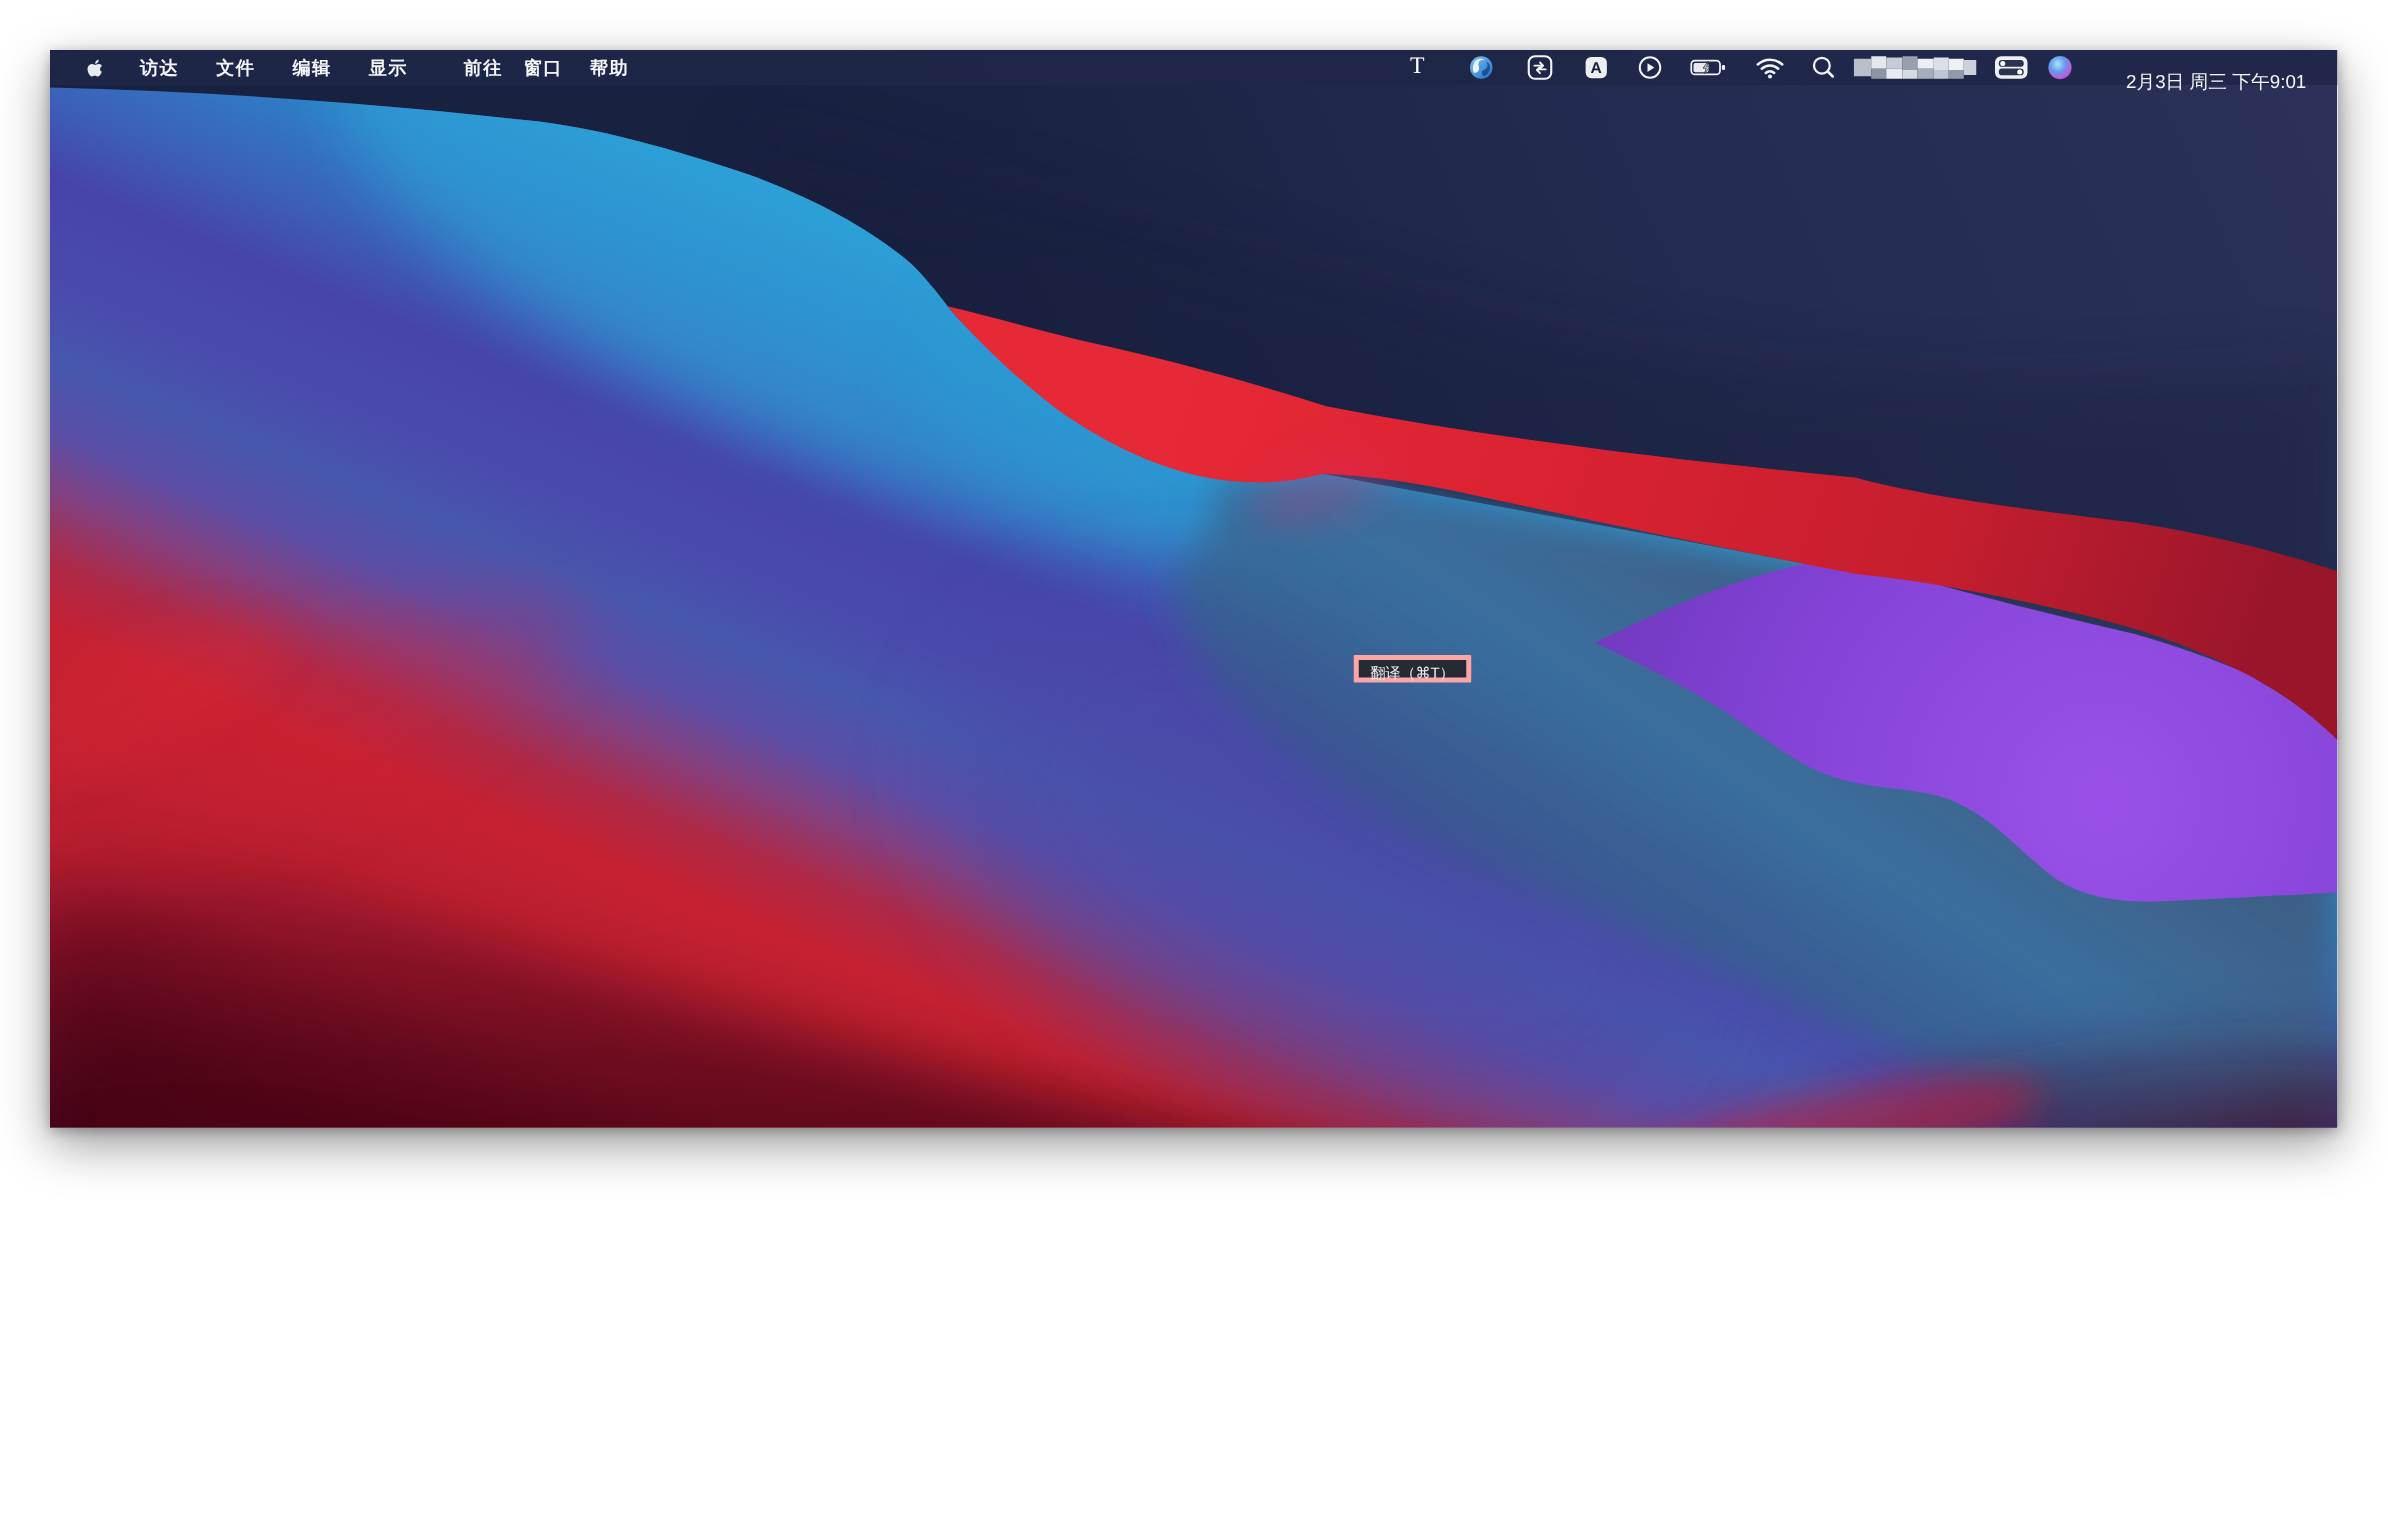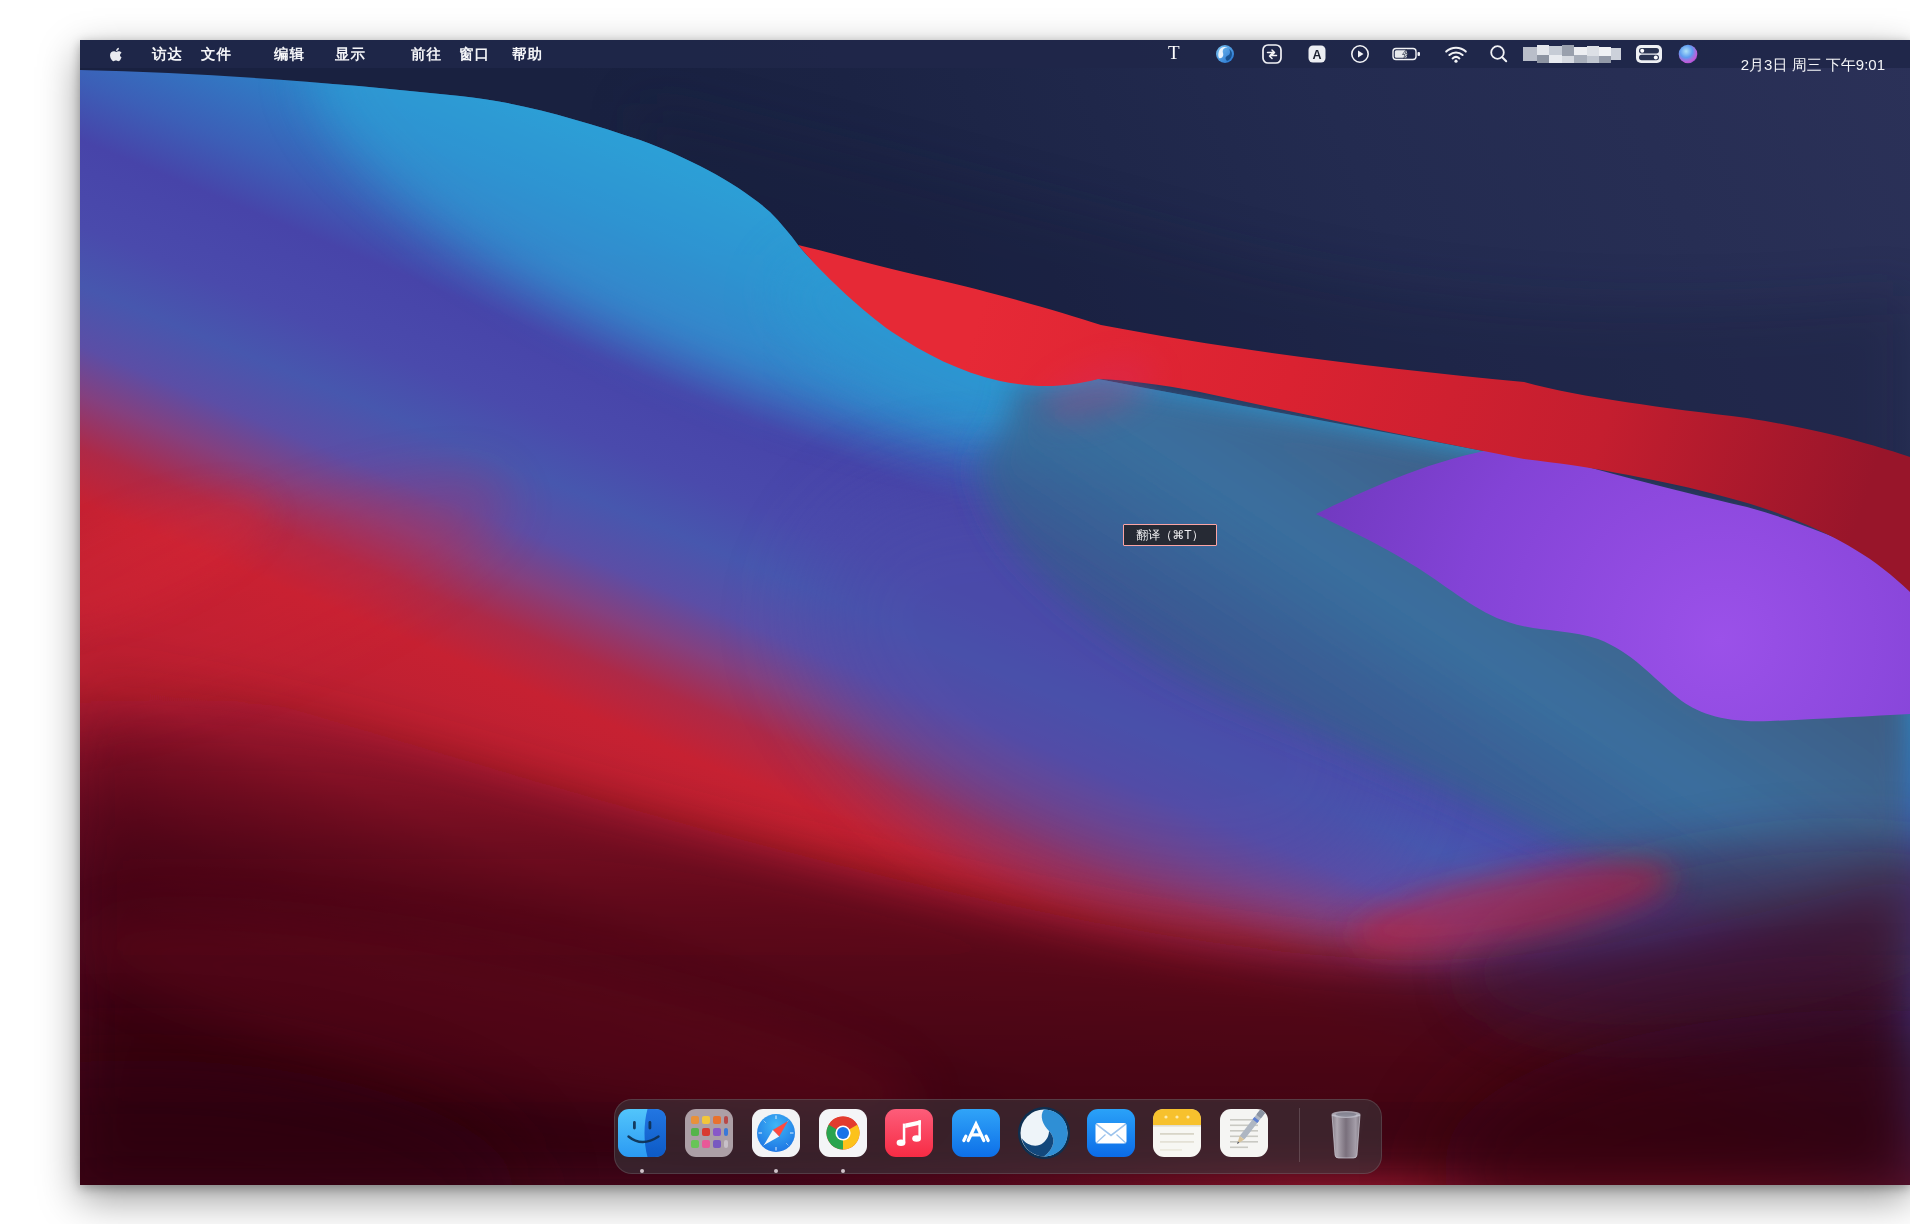--- a/index.html
+++ b/index.html
@@ -1,26 +1,26 @@
 <!DOCTYPE html>
 <html><head>
 <meta charset="utf-8">
 <style>
 html,body{margin:0;padding:0;width:1910px;height:1224px;background:#ffffff;overflow:hidden;font-family:"Liberation Sans",sans-serif;-webkit-font-smoothing:antialiased;}
-#desk{position:absolute;left:40px;top:40px;width:1830px;height:1145px;overflow:hidden;box-shadow:0 14px 38px rgba(0,0,0,0.40),0 3px 10px rgba(0,0,0,0.28);margin-left:40px;}
+#desk{position:absolute;left:40px;top:40px;width:1830px;height:862px;overflow:hidden;box-shadow:0 14px 38px rgba(0,0,0,0.40),0 3px 10px rgba(0,0,0,0.28);}
 #wall{position:absolute;left:0;top:0;}
 #menubar{position:absolute;left:0;top:0;width:1830px;height:28px;background:rgba(31,39,73,0.93);display:flex;align-items:center;color:#f4f5f8;}
 .mi{font-size:14.5px;font-weight:700;letter-spacing:1px;}
 #popover{position:absolute;left:1021px;top:32px;width:420px;height:435px;border-radius:11px;
  background:radial-gradient(64% 52% at 50% 58%, rgba(128,44,48,0.5), rgba(128,44,48,0) 100%),
   radial-gradient(42% 30% at 2% 98%, rgba(72,110,140,0.30), rgba(72,110,140,0) 100%),
   linear-gradient(180deg,#252236 0%,#272237 40%,#2d2338 62%,#2e2539 80%,#2c2640 100%);
  box-shadow:0 12px 32px rgba(0,0,0,0.5),0 0 0 1px rgba(255,255,255,0.12) inset, 0 0 0 1px rgba(0,0,0,0.5);}
 #popover .title{position:absolute;left:27px;top:15px;font-size:17px;color:#e3e3e6;}
-#tooltip{position:absolute;left:1043px;top:484px;width:94px;height:22px;background:#262a34;border:1px solid #fca5a5;border-radius:1px;box-sizing:border-box;color:#f0f0f2;font-size:12px;line-height:20px;text-align:center;}
+#tooltip{position:absolute;left:1043px;top:484px;width:94px;height:22px;background:#262a34;border:4px solid #fca5a5;border-radius:1px;box-sizing:border-box;color:#f0f0f2;font-size:12px;line-height:20px;text-align:center;}
 #dock{position:absolute;left:534px;top:1059px;width:768px;height:75px;background:rgba(58,70,74,0.45);border:1px solid rgba(255,255,255,0.12);border-radius:18px;box-sizing:border-box;}
 </style>
 </head>
 <body>
 <div id="desk">
 <svg id="wall" width="1830" height="1145" viewBox="0 0 1830 1145">
 <defs>
 <linearGradient id="gSky" x1="1830" y1="0" x2="700" y2="500" gradientUnits="userSpaceOnUse">
  <stop offset="0" stop-color="#2b3158"></stop>
           <stop offset="0.45" stop-color="#232b50"></stop>
@@ -111,21 +111,21 @@
 <ellipse cx="1432" cy="866" rx="165" ry="34" transform="rotate(-11 1432 866)" fill="#c51e30" opacity="0.55" filter="url(#b15)"></ellipse>
 <ellipse cx="1018" cy="350" rx="60" ry="25" transform="rotate(-20 1018 350)" fill="#d62a6e" opacity="0.25" filter="url(#b15)"></ellipse>
 </g>
 </svg>
 
 <div id="menubar">
 <svg id="applelogo" width="15" height="18" viewBox="0 0 17 20" style="position:absolute;left:28px;top:6px;opacity:.95">
 <path fill="#f4f5f8" d="M13.6,10.6c0-2.1,1.7-3.1,1.8-3.2c-1-1.4-2.5-1.6-3-1.6c-1.3-0.1-2.5,0.8-3.1,0.8C8.7,6.6,7.7,5.8,6.6,5.8C4.4,5.9,2.3,7.6,2.3,10.3c0,1.7,0.6,3.4,1.4,4.6c0.7,1,1.5,2.2,2.6,2.1c1-0.1,1.4-0.7,2.7-0.7c1.2,0,1.6,0.7,2.7,0.7c1.1,0,1.8-1,2.5-2c0.8-1.2,1.1-2.3,1.1-2.4C15.5,12.6,13.6,11.9,13.6,10.6z M11.6,4.3c0.5-0.7,0.9-1.6,0.8-2.5c-0.8,0-1.7,0.5-2.3,1.2C9.6,3.6,9.1,4.6,9.2,5.5C10.1,5.5,11,5,11.6,4.3z"></path>
 </svg>
 <span class="mi" style="position:absolute;left:72px;top:5px;">访达</span>
-<span class="mi" style="position:absolute;left:121px;top:5px;">文件</span>
+<span class="mi" style="position:absolute;left:133px;top:5px;">文件</span>
 <span class="mi" style="position:absolute;left:194px;top:5px;text-align:right;">编辑</span>
 <span class="mi" style="position:absolute;left:255px;top:5px;">显示</span>
 <span class="mi" style="position:absolute;left:331px;top:5px;">前往</span>
 <span class="mi" style="position:absolute;left:379px;top:5px;">窗口</span>
 <span class="mi" style="position:absolute;left:432px;top:5px;">帮助</span>
 
 <span style="position:absolute;left:1088px;top:2px;font-family:'Liberation Serif',serif;font-size:19px;color:#fff;">T</span>
 <svg width="20" height="20" viewBox="0 0 20 20" style="position:absolute;left:1135px;top:4px;">
  <defs>
           <linearGradient id="gGlobe" x1="0" y1="0" x2="1" y2="1">

